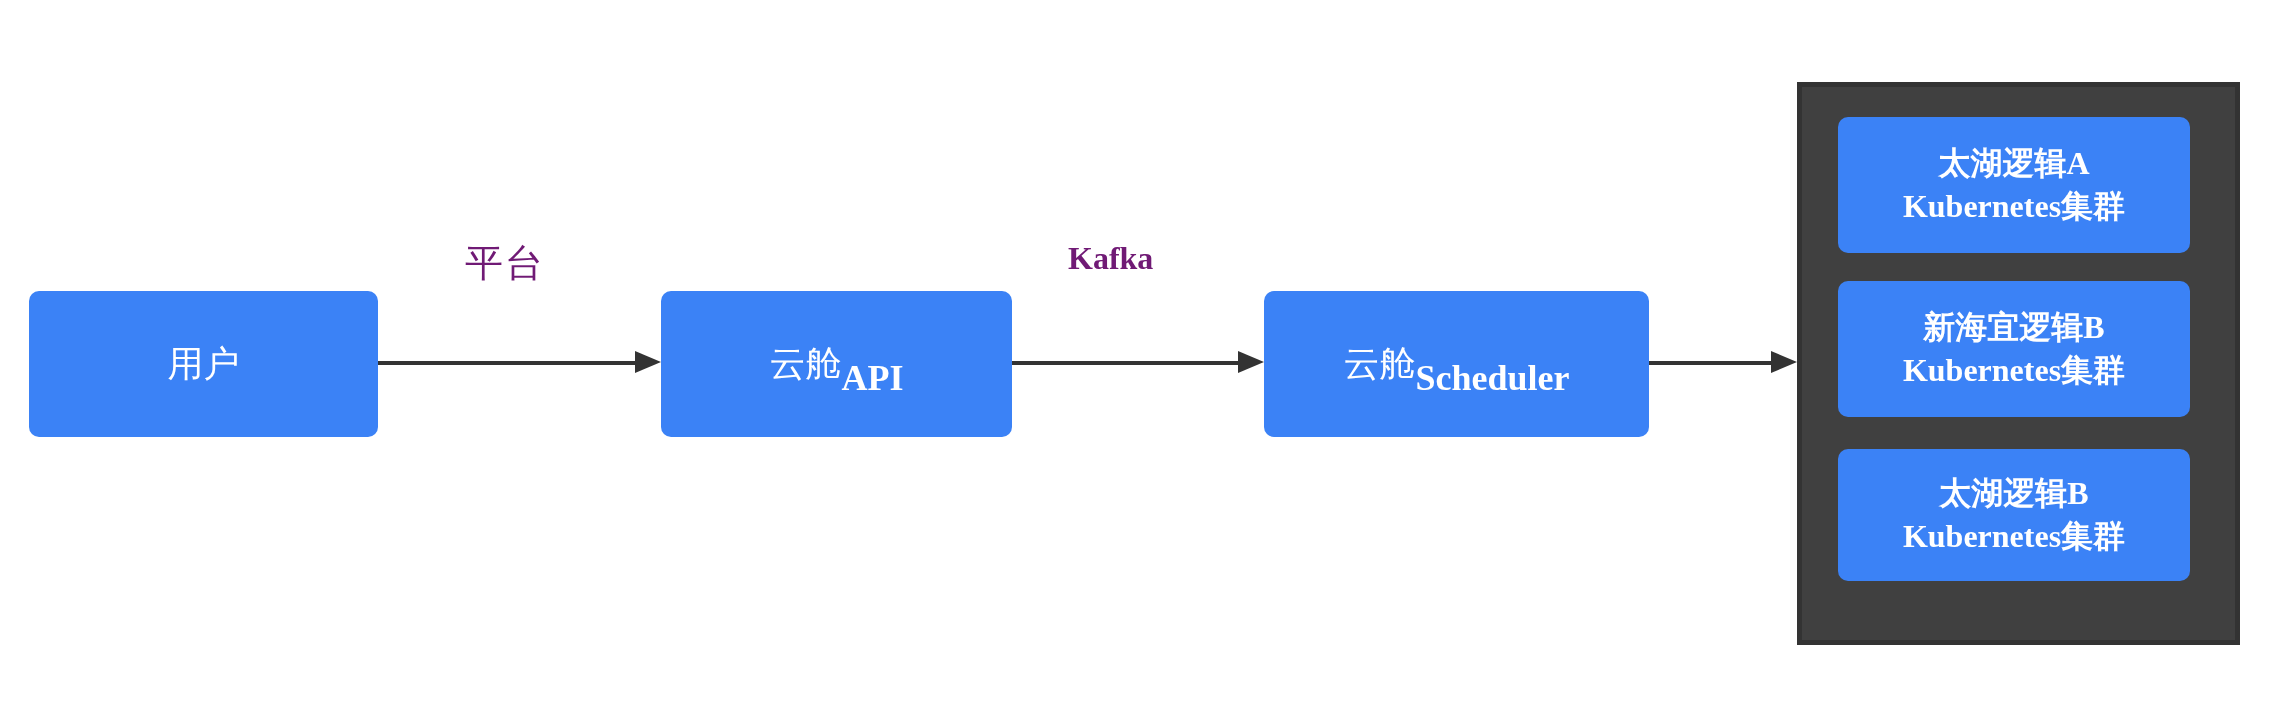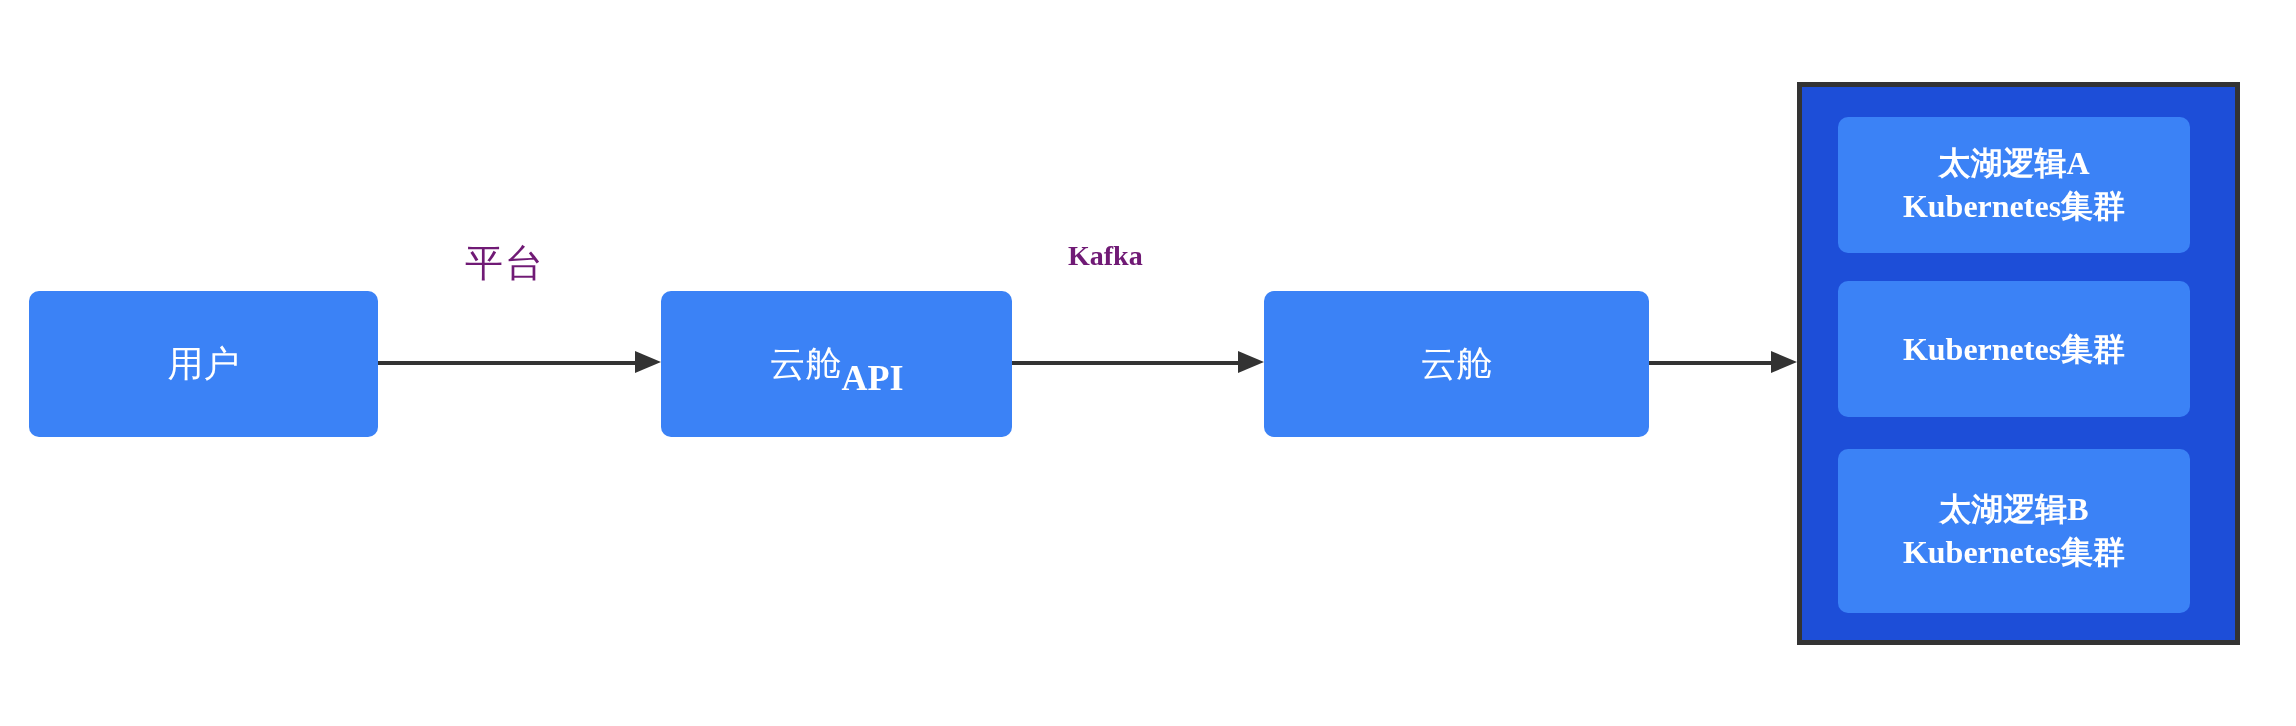--- a/index.html
+++ b/index.html
@@ -81,33 +81,33 @@
   #label-platform {
     left: 465px;
     top: 238px;
     font-size: 38px;
     font-weight: 400;
     letter-spacing: 2px;
   }
   #label-kafka {
     left: 1068px;
     top: 240px;
-    font-size: 28px;
+    font-size: 32px;
     font-weight: 700;
   }
 
   
   #cluster-container {
     position: absolute;
     left: 1797px;
     top: 82px;
     width: 443px;
     height: 563px;
     border: 5px solid #333333;
-    background: #1d4ed8;
+    background: #404040;
     box-sizing: border-box;
   }
 
   .cluster-node {
     position: absolute;
     background: #3b82f6;
     border-radius: 10px;
     color: #ffffff;
     display: flex;
     flex-direction: column;
@@ -118,21 +118,21 @@
     font-weight: 700;
     font-size: 32px;
     line-height: 1.34;
     left: 36px;
     width: 352px;
     box-sizing: border-box;
     padding: 2px 6px;
   }
   #cluster-a { top: 30px;  height: 136px; }
   #cluster-b { top: 194px; height: 136px; }
-  #cluster-c { top: 362px; height: 164px; }
+  #cluster-c { top: 362px; height: 132px; }
 
   .cluster-node .line { display: block; }
 </style>
 </head>
 <body>
 
 <div id="canvas">
 
   <div class="node" id="node-user">
     <span>用户</span>
@@ -152,35 +152,37 @@
 
   <div class="edge-label" id="label-kafka">Kafka</div>
 
   <div class="arrow" id="arrow-api-sched">
     <div class="shaft"></div>
     <div class="head"></div>
   </div>
 
   <div class="node" id="node-scheduler">
     <span>云舱 </span>
+      <span class="latin">Scheduler</span>
   </div>
 
   <div class="arrow" id="arrow-sched-clusters">
     <div class="shaft"></div>
     <div class="head"></div>
   </div>
 
   <div id="cluster-container">
 
     <div class="cluster-node" id="cluster-a">
       <span class="line">太湖逻辑A</span>
       <span class="line">Kubernetes集群</span>
     </div>
 
     <div class="cluster-node" id="cluster-b">
+      <span class="line">新海宜逻辑B</span>
       <span class="line">Kubernetes集群</span>
     </div>
 
     <div class="cluster-node" id="cluster-c">
       <span class="line">太湖逻辑B</span>
       <span class="line">Kubernetes集群</span>
     </div>
 
   </div>
 

